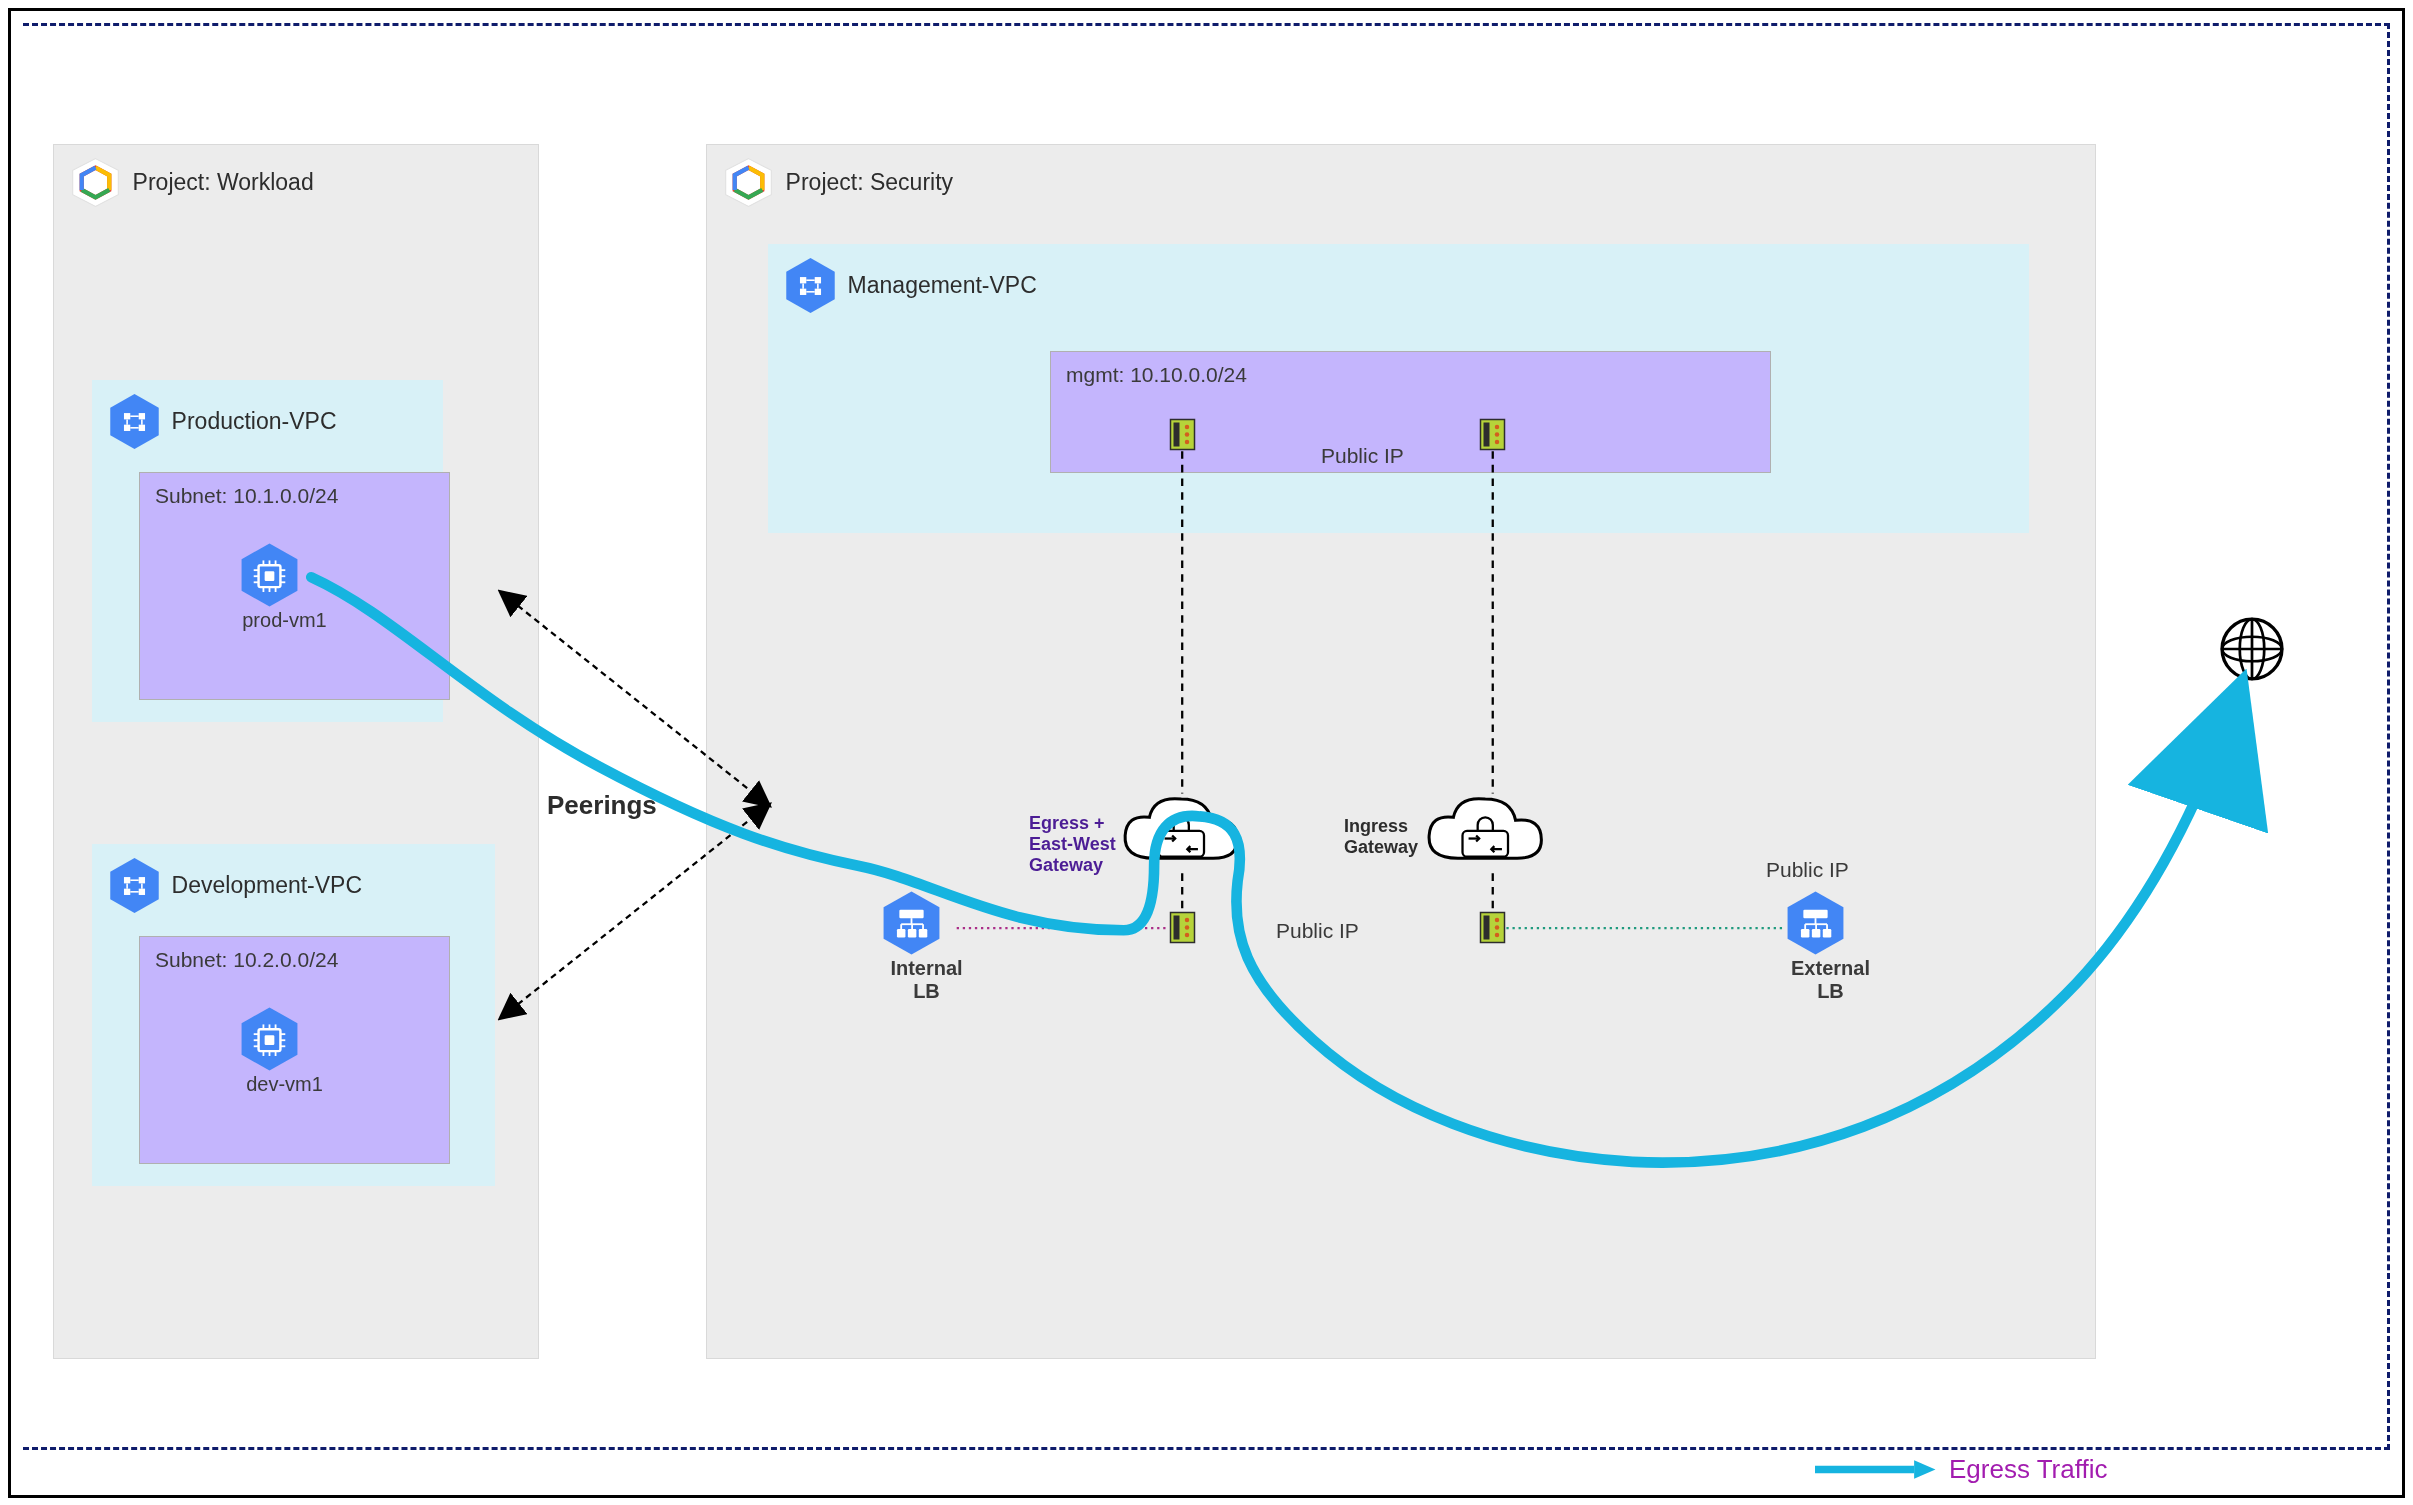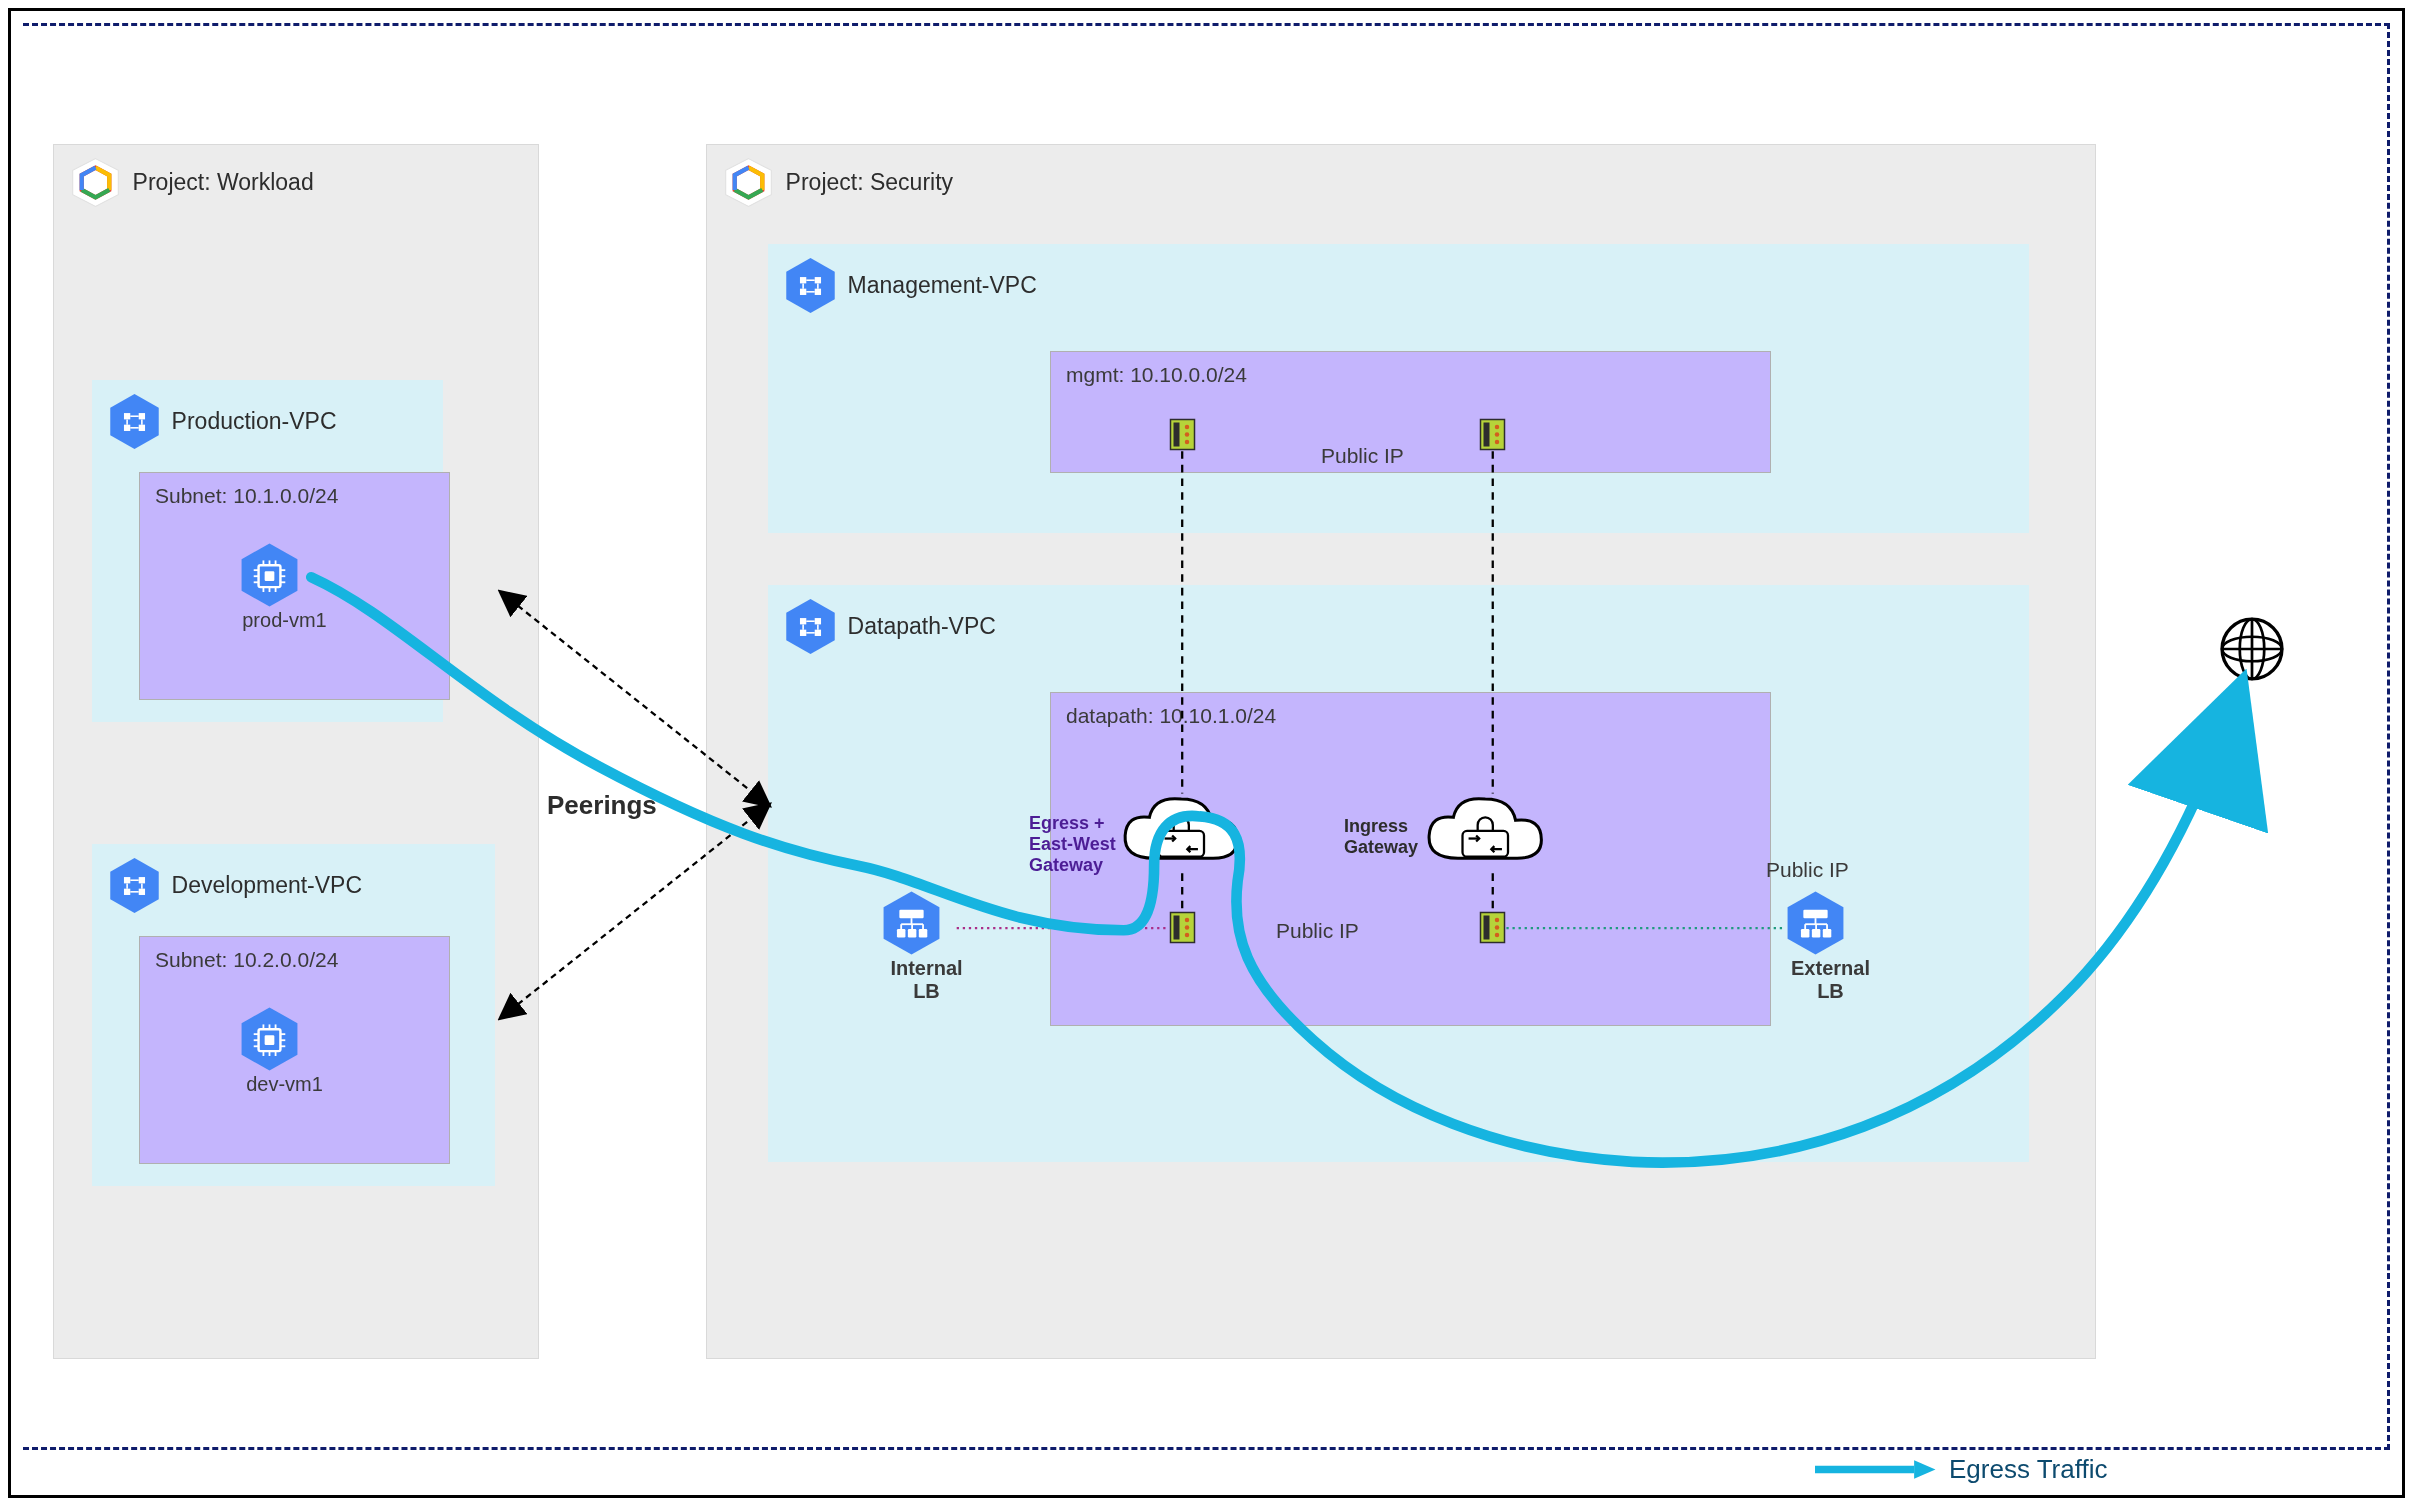--- a/index.html
+++ b/index.html
@@ -98,21 +98,21 @@
     font-weight: bold;
     color: #2d2d2d;
   }
   .globe {
     position: absolute;
     width: 68px; height: 68px;
   }
   .legend {
     position: absolute;
     font-size: 26px;
-    color: #0c4a6e;
+    color: #a21caf;
     display: flex;
     align-items: center;
     gap: 12px;
   }
   .overlay-svg {
     position: absolute;
     top: 0; left: 0;
     width: 2413px; height: 1506px;
     pointer-events: none;
   }
@@ -255,41 +255,20 @@
           <line x1="64" y1="52" x2="64" y2="62" stroke="#fff" stroke-width="3"></line>
         </svg>
       </span>
       <span>Management-VPC</span>
     </div>
     <div class="subnet-box" style="left:281px; top:106px; width:721px; height:122px;">
       <div class="subnet-label">mgmt: 10.10.0.0/24</div>
     </div>
   </div>
 
-  <div class="vpc-box" style="left:61px; top:440px; width:1261px; height:577px;">
-    <div class="label-row">
-      <span class="hexicon">
-        <svg viewBox="0 0 100 112" width="53" height="59">
-          <polygon points="50,4 96,30 96,82 50,108 4,82 4,30" fill="#4286f5"></polygon>
-          <rect x="30" y="40" width="12" height="12" fill="#fff"></rect>
-          <rect x="58" y="40" width="12" height="12" fill="#fff"></rect>
-          <rect x="30" y="62" width="12" height="12" fill="#fff"></rect>
-          <rect x="58" y="62" width="12" height="12" fill="#fff"></rect>
-          <line x1="42" y1="46" x2="58" y2="46" stroke="#fff" stroke-width="3"></line>
-          <line x1="42" y1="68" x2="58" y2="68" stroke="#fff" stroke-width="3"></line>
-          <line x1="36" y1="52" x2="36" y2="62" stroke="#fff" stroke-width="3"></line>
-          <line x1="64" y1="52" x2="64" y2="62" stroke="#fff" stroke-width="3"></line>
-        </svg>
-      </span>
-      <span>Datapath-VPC</span>
-    </div>
-    <div class="subnet-box" style="left:281px; top:106px; width:721px; height:334px;">
-      <div class="subnet-label">datapath: 10.10.1.0/24</div>
-    </div>
-  </div>
 </div>
 
 <div class="gw" style="left:1116px; top:790px;">
   <svg viewBox="0 0 170 120" width="129" height="91">
     <path d="M50 90 Q10 90 12 60 Q14 32 44 36 Q50 8 86 12 Q120 12 126 40 Q160 36 160 66 Q160 90 128 90 Z" fill="#fff" stroke="#000" stroke-width="4"></path>
     <rect x="56" y="54" width="60" height="34" rx="6" fill="#fff" stroke="#000" stroke-width="3"></rect>
     <path d="M76 54 v-8 a10 10 0 0 1 20 0 v8" fill="none" stroke="#000" stroke-width="3"></path>
     <line x1="64" y1="64" x2="78" y2="64" stroke="#000" stroke-width="3"></line>
     <polyline points="74,60 78,64 74,68" fill="none" stroke="#000" stroke-width="3"></polyline>
     <line x1="94" y1="78" x2="108" y2="78" stroke="#000" stroke-width="3"></line>

